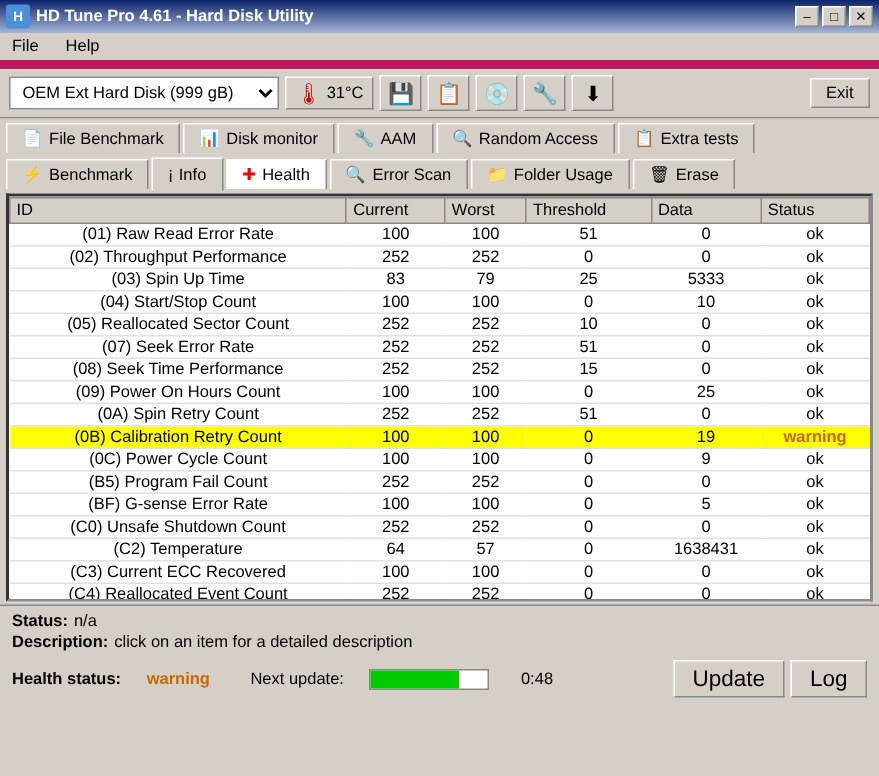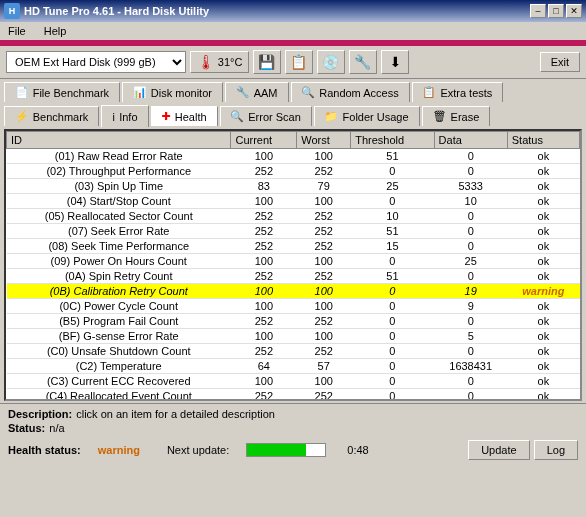--- a/index.html
+++ b/index.html
@@ -148,21 +148,20 @@
       font-weight: normal;
       background: #d4d0c8;
       white-space: nowrap;
     }
     tbody tr {
       background: white;
       text-align: center;
     }
     tbody tr.warning-row {
       background: #ffff00;
-      font-style: italic;
     }
     tbody td {
       padding: 1px 4px;
       border-bottom: 1px solid #e0e0e0;
       white-space: nowrap;
     }
     .status-warning { color: #cc6600; font-weight: bold; }
     .bottom-panel {
       background: #d4d0c8;
       padding: 4px 8px;
@@ -189,21 +188,21 @@
       height: 100%;
       background: #00cc00;
     }
     .update-btn, .log-btn {
       padding: 3px 12px;
       background: #d4d0c8;
       border: 1px solid #888;
       border-top-color: #fff;
       border-left-color: #fff;
       cursor: pointer;
-      font-size: 11px;
+      font-size: 15px;
       margin-left: auto;
     }
     .footer-right {
       display: flex; gap: 4px; margin-left: auto;
     }
     .panel-frame {
       margin: 2px 4px;
       border: 2px inset #888;
       background: white;
     }
@@ -444,26 +443,26 @@
             <td>0</td>
             <td>ok</td>
           </tr>
         </tbody>
     </table>
   </div>
 </div>
 
 <div class="bottom-panel">
   <div class="desc-line">
+    <span class="desc-label">Status:</span>
+    <span>n/a</span>
+  </div>
+  <div class="desc-line">
     <span class="desc-label">Description:</span>
     <span>click on an item for a detailed description</span>
-  </div>
-  <div class="desc-line">
-    <span class="desc-label">Status:</span>
-    <span>n/a</span>
   </div>
   <div class="status-footer">
     <span class="health-status-label">Health status:</span>
     <span class="health-warning">warning</span>
     <span style="margin-left:10px;">Next update:</span>
     <div class="progress-bar-container">
       <div class="progress-bar-fill" id="progress-fill" style="width: 75%;"></div>
     </div>
     <span style="margin-left:4px;">0:48</span>
     <div class="footer-right">

